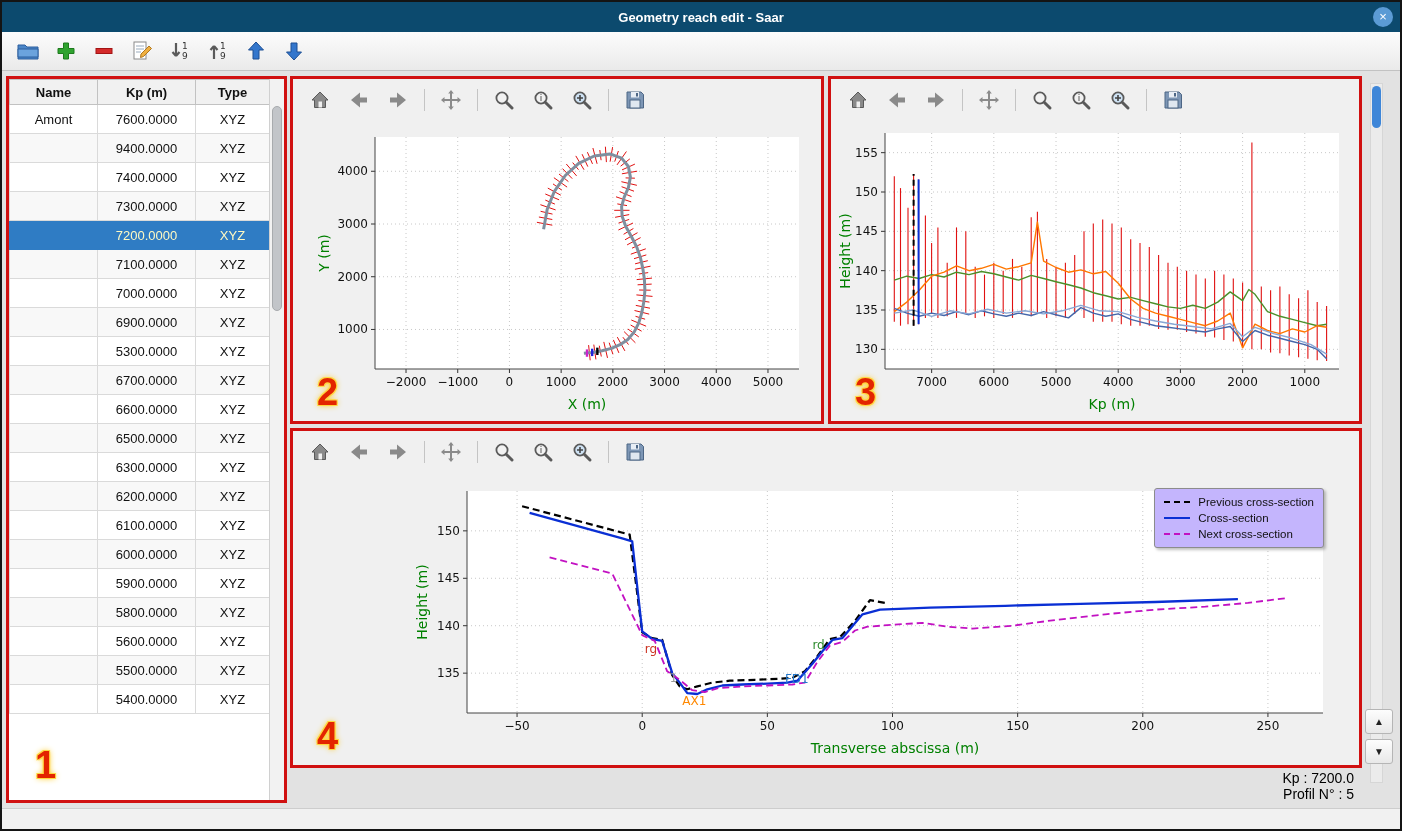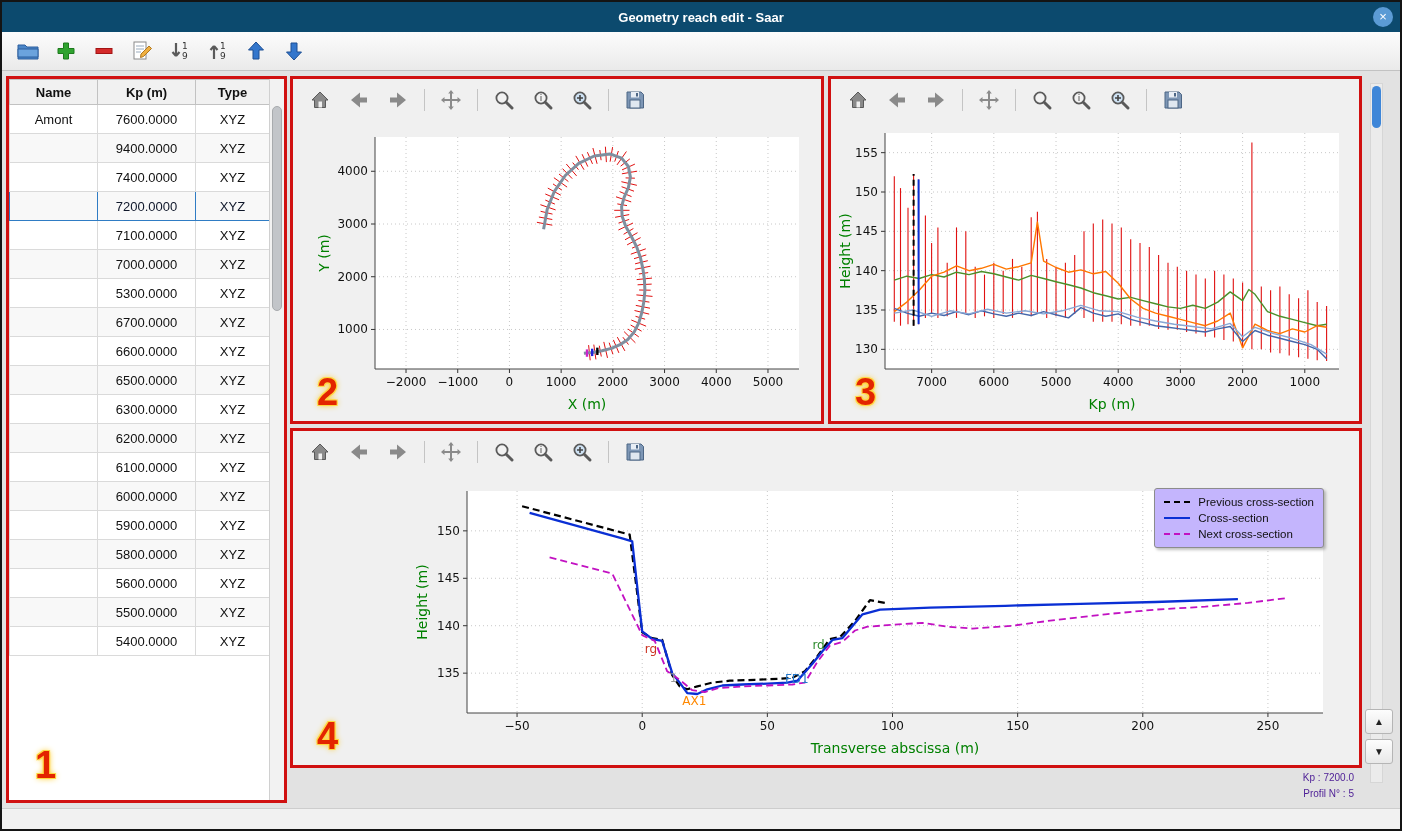--- a/index.html
+++ b/index.html
@@ -23,21 +23,21 @@
   .p1{left:4px;top:5px;width:281px;height:727px;background:#ffffff;padding-left:8px;}
   .p2{left:288px;top:5px;width:534px;height:348px;}
   .p3{left:826px;top:5px;width:534px;height:348px;}
   .p4{left:288px;top:357px;width:1072px;height:340px;}
   
   .tbl-wrap{position:absolute;left:0;top:0;right:15px;bottom:0;overflow:hidden;}
   table.tbl{border-collapse:collapse;width:100%;table-layout:fixed;font-size:13px;}
   .tbl th{height:25px;background:#f1f1f1;border:1px solid #c2c2c2;font-weight:bold;color:#111;}
   .tbl td{height:29px;border:1px solid #dadada;text-align:center;color:#111;background:#fff;}
   .tbl tbody tr:nth-child(even) td{background:#f8f8f8;}
-  .tbl tr.sel td{background:#2f7cc4;color:#0f172a;border-color:#2f7cc4;}
+  .tbl tr.sel td{background:#2f7cc4;color:#fef9c3;border-color:#2f7cc4;}
   .tbl-scroll{position:absolute;top:0;right:0;bottom:0;width:15px;background:#f2f2f2;border-left:1px solid #d0d0d0;}
   .tbl-thumb{position:absolute;top:27px;left:2px;width:10px;height:205px;background:#c2c5c9;
              border:1px solid #a8abae;border-radius:5px;}
   
   .mpl-toolbar{position:absolute;left:0;top:0;right:0;height:42px;display:flex;align-items:center;
                padding-left:14px;gap:13px;}
   .mpl-btn{width:26px;height:26px;display:flex;align-items:center;justify-content:center;}
   .sep{width:1px;height:22px;background:#c4c4c4;}
   svg.chart{position:absolute;background:transparent;}
   #svgPlan,#svgProfile{left:6px;top:46px;}
@@ -52,21 +52,21 @@
   .annot{position:absolute;left:24px;bottom:10px;font-size:38px;font-weight:bold;color:#e32400;line-height:1;
          text-shadow:1px 1px 0 #ffd740,-1px -1px 0 #ffd740,1px -1px 0 #ffd740,-1px 1px 0 #ffd740,0 0 6px #ffc400;}
   .p1 .annot{left:26px;bottom:16px;}
   
   .vscroll{position:absolute;left:1368px;top:12px;width:13px;height:700px;background:#ebebeb;border:1px solid #d6d6d6;}
   .vthumb{position:absolute;left:1px;top:2px;width:9px;height:42px;background:#3e86d8;border-radius:5px;}
   .spin{position:absolute;left:1363px;width:28px;height:25px;background:linear-gradient(#fdfdfd,#e8e8e8);
         border:1px solid #b5b5b5;border-radius:3px;display:flex;align-items:center;justify-content:center;
         font-size:10px;color:#222;}
   .spin.up{top:638px;} .spin.down{top:668px;}
-  .kp-status{position:absolute;right:46px;top:699px;text-align:right;font-size:10px;color:#4c1d95;line-height:16px;}
+  .kp-status{position:absolute;right:46px;top:699px;text-align:right;font-size:14px;color:#000000;line-height:16px;}
   
   .statusbar{position:absolute;left:0;right:0;bottom:0;height:21px;background:#f1f1f1;border-top:1px solid #cdcdcd;}
 </style>
 </head>
 <body>
 
 <div class="window">
 
   <div class="titlebar">
     <span class="title">Geometry reach edit - Saar</span>
@@ -149,33 +149,43 @@
               <tr>
                 <td></td>
                 <td>9400.0000</td>
                 <td>XYZ</td>
               </tr>
               <tr>
                 <td></td>
                 <td>7400.0000</td>
                 <td>XYZ</td>
               </tr>
+              <tr>
+                <td></td>
+                <td>7300.0000</td>
+                <td>XYZ</td>
+              </tr>
               <tr class="sel">
                 <td></td>
                 <td>7200.0000</td>
                 <td>XYZ</td>
               </tr>
               <tr>
                 <td></td>
                 <td>7100.0000</td>
                 <td>XYZ</td>
               </tr>
               <tr>
                 <td></td>
                 <td>7000.0000</td>
+                <td>XYZ</td>
+              </tr>
+              <tr>
+                <td></td>
+                <td>6900.0000</td>
                 <td>XYZ</td>
               </tr>
               <tr>
                 <td></td>
                 <td>5300.0000</td>
                 <td>XYZ</td>
               </tr>
               <tr>
                 <td></td>
                 <td>6700.0000</td>

